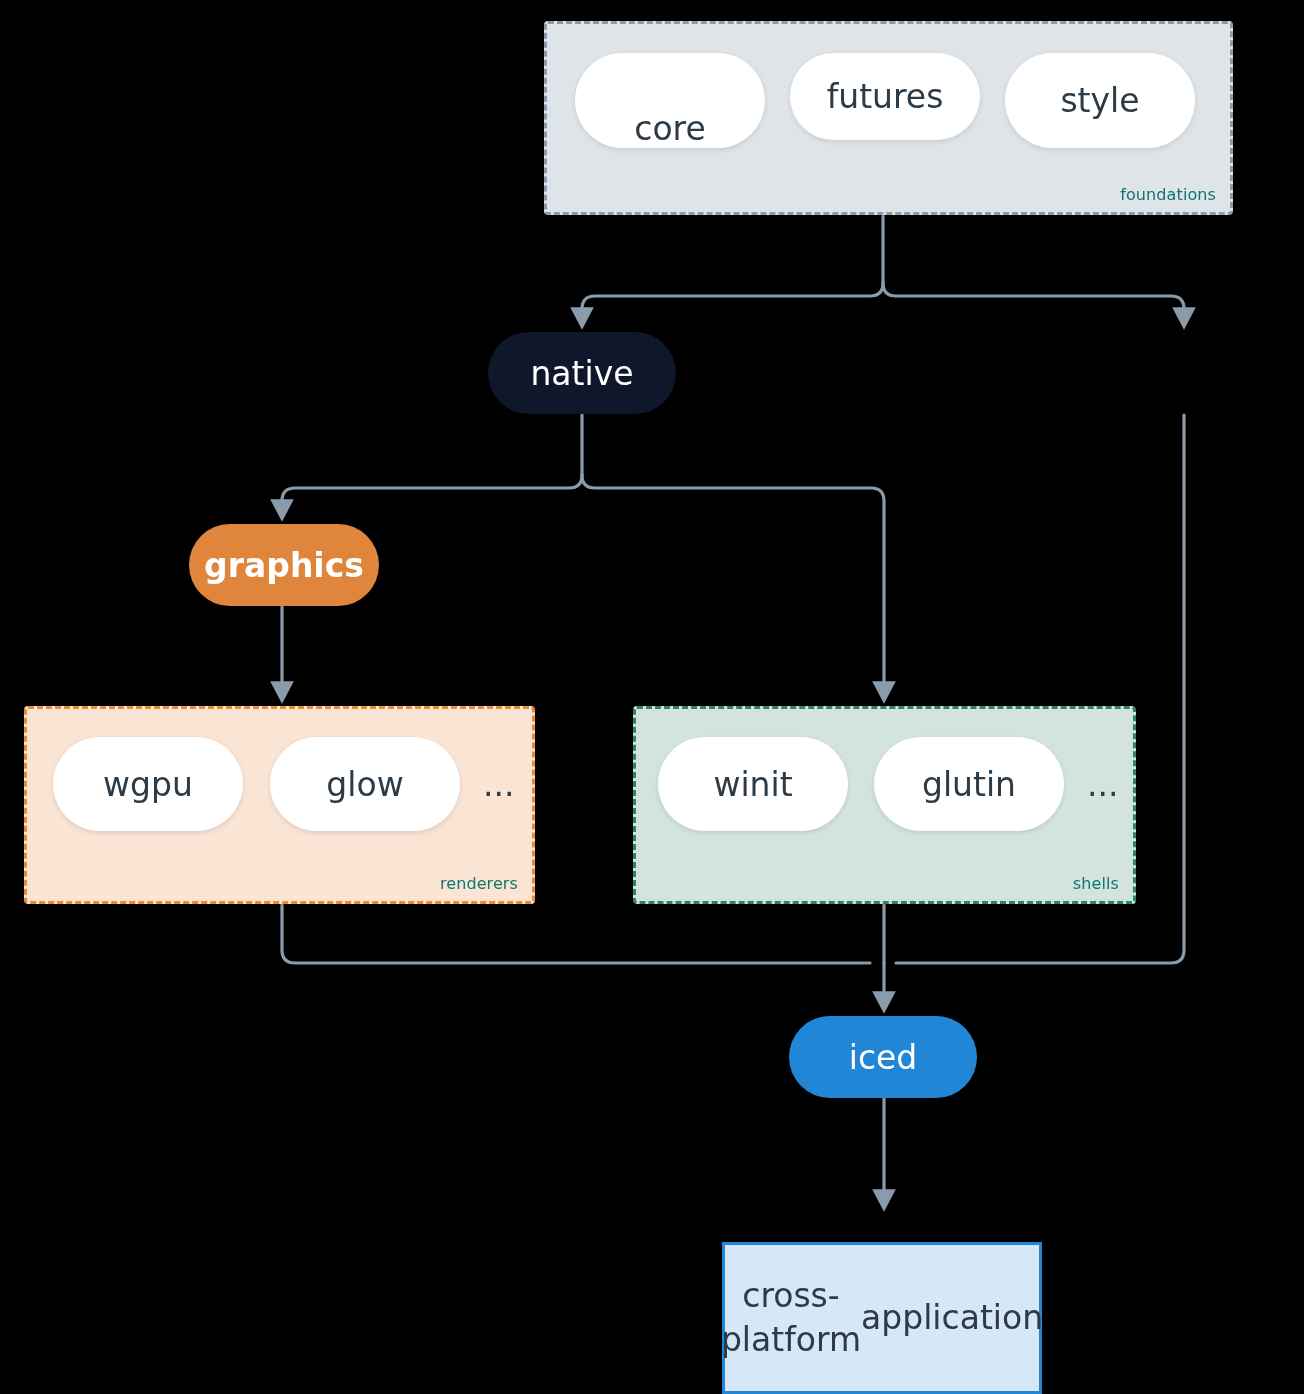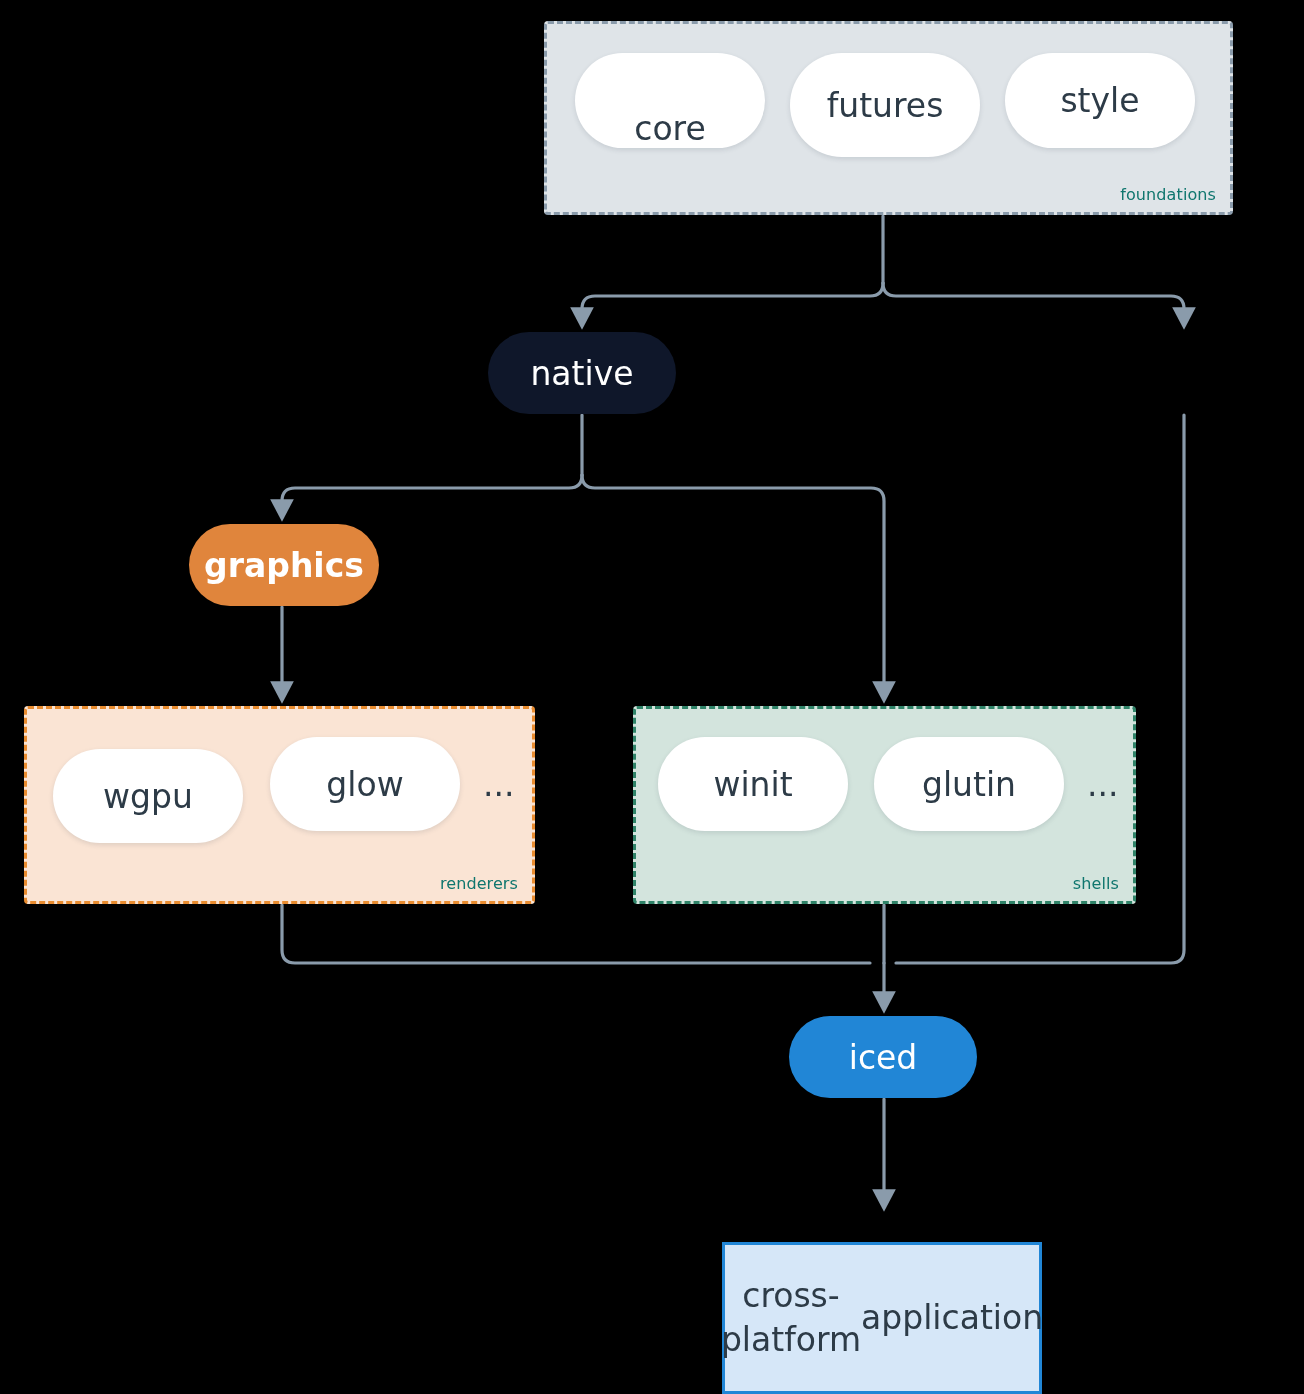--- a/index.html
+++ b/index.html
@@ -151,31 +151,31 @@
       <path d="M884,963 L884,1006" marker-end="url(#arrow)"></path>
 
       <path d="M884,1099 L884,1204" marker-end="url(#arrow)"></path>
     </g>
   </svg>
 
   <div class="group group-foundations">
     <div class="pill" style="left:28px; top:29px; width:190px; height:95px;align-items:flex-end;">
       <span>core</span>
     </div>
-    <div class="pill" style="left:243px; top:29px; width:190px; height:104px;justify-content:center;">
+    <div class="pill" style="left:243px; top:29px; width:190px; height:87px;justify-content:center;">
       <span>futures</span>
     </div>
     <div class="pill" style="left:458px; top:29px; width:190px; height:95px;">
       <span>style</span>
     </div>
     <div class="group-label">foundations</div>
   </div>
 
   <div class="group group-renderers">
-    <div class="pill" style="left:26px; top:40px; width:190px; height:94px;">
+    <div class="pill" style="left:26px; top:28px; width:190px; height:94px;">
       <span>wgpu</span>
     </div>
     <div class="pill" style="left:243px; top:28px; width:190px; height:94px;">
       <span>glow</span>
     </div>
     <div class="ellipsis" style="left:456px; top:59px;">...</div>
     <div class="group-label">renderers</div>
   </div>
 
   <div class="group group-shells">

